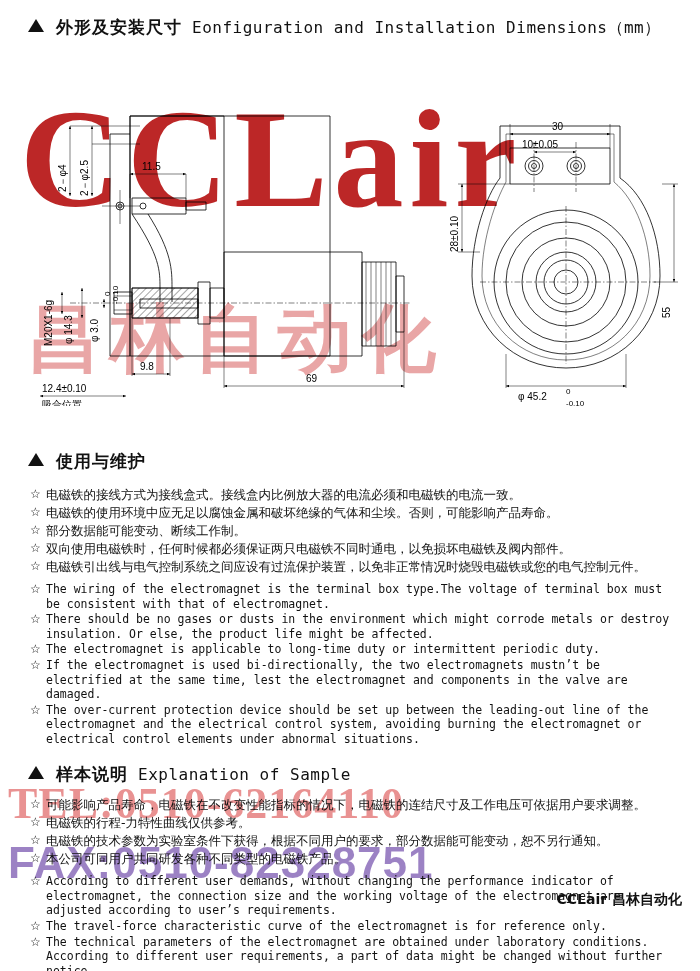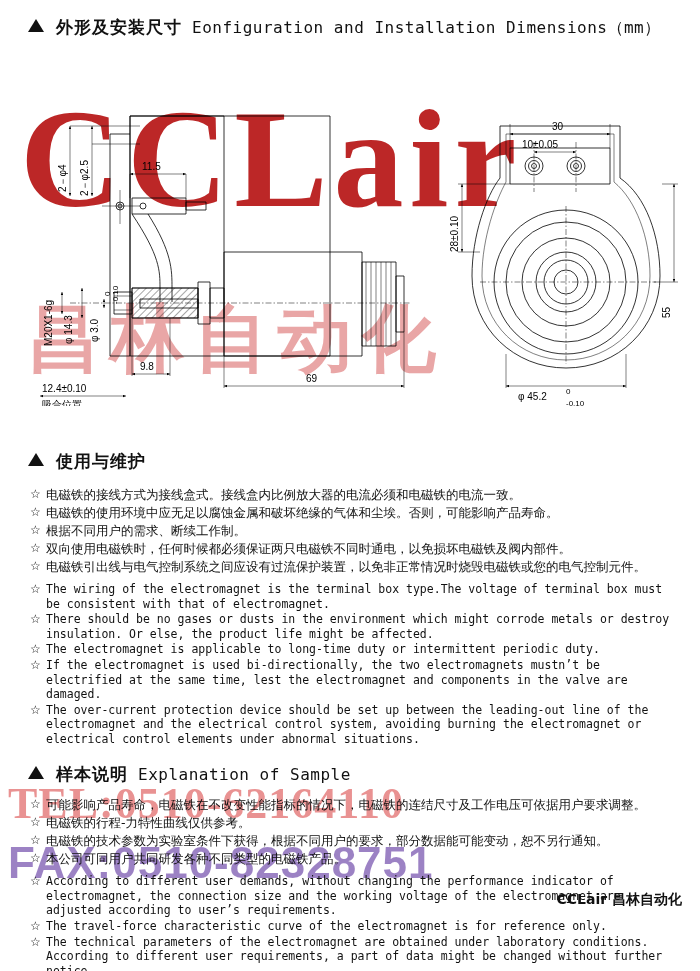--- a/index.html
+++ b/index.html
@@ -307,21 +307,21 @@
     <div class="li">
       <span class="star">☆</span>
       <span class="li-cn">电磁铁的接线方式为接线盒式。接线盒内比例放大器的电流必须和电磁铁的电流一致。</span>
     </div>
     <div class="li">
       <span class="star">☆</span>
       <span class="li-cn">电磁铁的使用环境中应无足以腐蚀金属和破坏绝缘的气体和尘埃。否则，可能影响产品寿命。</span>
     </div>
     <div class="li">
       <span class="star">☆</span>
-      <span class="li-cn">根据不同用户的需求、断续工作制。</span>
+      <span class="li-cn">部分数据能可能变动、断续工作制。</span>
     </div>
     <div class="li">
       <span class="star">☆</span>
       <span class="li-cn">双向使用电磁铁时，任何时候都必须保证两只电磁铁不同时通电，以免损坏电磁铁及阀内部件。</span>
     </div>
     <div class="li">
       <span class="star">☆</span>
       <span class="li-cn">电磁铁引出线与电气控制系统之间应设有过流保护装置，以免非正常情况时烧毁电磁铁或您的电气控制元件。</span>
     </div>
     <div class="gap"></div>

